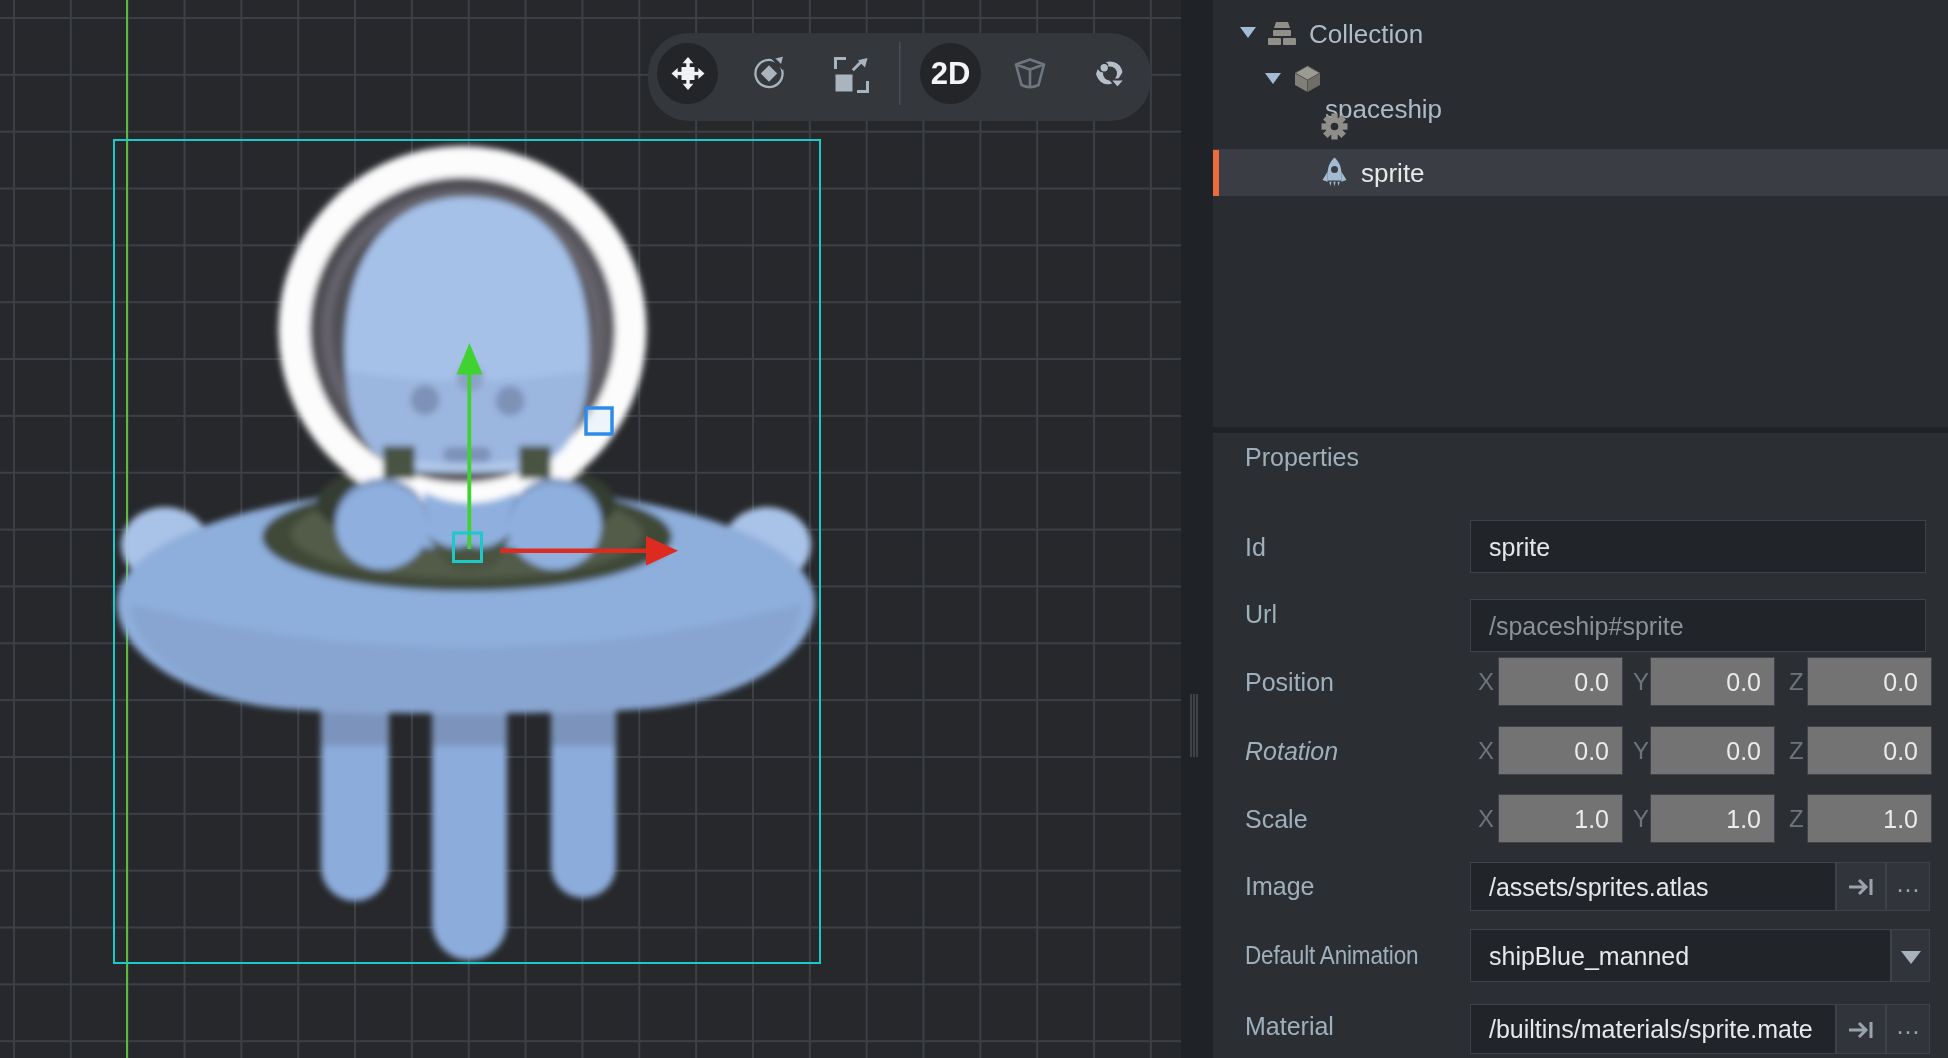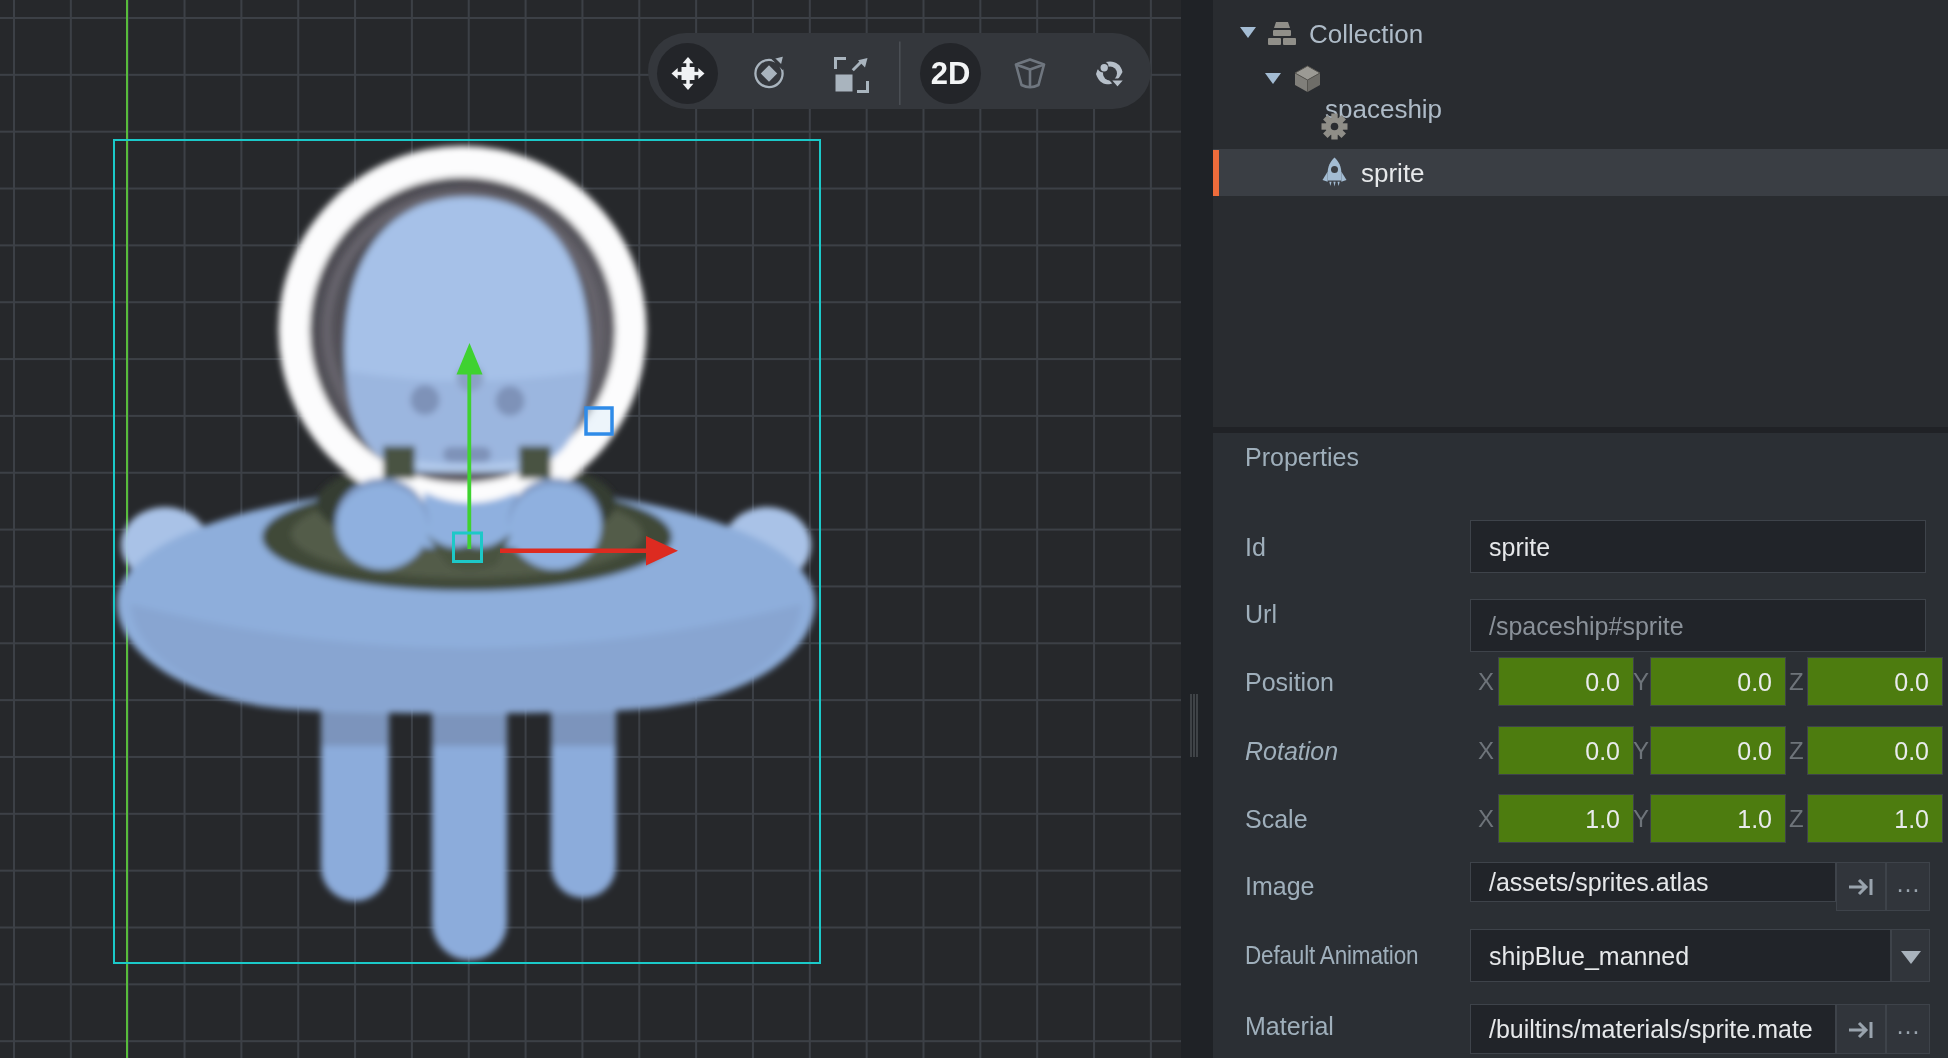--- a/index.html
+++ b/index.html
@@ -7,41 +7,41 @@
   .abs{position:absolute;}
   #scene{left:0;top:0;width:1181px;height:1058px;background-color:#26282B;
     background-image:
       linear-gradient(to right,#3C4046 0,#3C4046 1.5px,transparent 1.5px),
       linear-gradient(to bottom,#3C4046 0,#3C4046 1.5px,transparent 1.5px);
     background-size:56.85px 56.85px;background-position:13px 17px;overflow:hidden;}
   #axisY{left:125.8px;top:0;width:2.6px;height:1058px;background:#58BC3C;z-index:1;}
   #spriteSvg{left:0;top:0;z-index:2;}
   #selrect{left:113px;top:138.5px;width:703.5px;height:821px;border:2.5px solid #1BC9C9;z-index:3;}
   #gizmoSvg{left:0;top:0;z-index:4;}
-  #toolbar{left:648px;top:33px;width:503px;height:76px;border-radius:41px;background:#34373C;z-index:5;}
+  #toolbar{left:648px;top:33px;width:503px;height:88px;border-radius:41px;background:#34373C;z-index:5;}
   .tcircle{position:absolute;width:61px;height:61px;border-radius:50%;background:#232529;top:10px;}
   #divider{left:1181px;top:0;width:32px;height:1058px;background:#1F2226;}
   #handle{left:1190px;top:694px;width:1px;height:63px;
     border-left:2px solid #3F4347;border-right:2px solid #3F4347;}
   #handle:before{content:"";position:absolute;left:4px;top:0;width:2px;height:63px;background:#3F4347;}
   #panel{left:1213px;top:0;width:735px;height:1058px;background:#292C30;}
   #propsbg{left:1213px;top:433px;width:735px;height:625px;background:#2B2F34;}
   #psep{left:1213px;top:427px;width:735px;height:6px;background:#202226;}
   .trow{position:absolute;left:1213px;width:735px;height:46.4px;color:#AEBBC7;font-size:26px;}
   .trow .txt{position:absolute;top:52%;transform:translateY(-50%);}
   #selrow{background:#3A3E44;}
   #selbar{left:1213px;top:149.6px;width:6px;height:46.4px;background:#EE6C3B;z-index:2;}
   .tri{position:absolute;width:0;height:0;border-left:8.5px solid transparent;
     border-right:8.5px solid transparent;border-top:11px solid #A3BCD3;top:17px;}
   .plabel{position:absolute;left:1245px;color:#9FAFBB;font-size:25px;transform:translateY(-50%);}
   .tfield{position:absolute;background:#212429;border:1.5px solid #3E434A;box-sizing:border-box;
     color:#E6E8EA;font-size:25px;}
   .tfield .fv{position:absolute;left:18px;top:50%;transform:translateY(-50%);white-space:nowrap;}
-  .nfield{position:absolute;background:#4d7c0f;border:1.5px solid #3E434A;box-sizing:border-box;
-    color:#E9EBED;font-size:25px;width:136px;height:49px;}
+  .nfield{position:absolute;background:#737373;border:1.5px solid #3E434A;box-sizing:border-box;
+    color:#E9EBED;font-size:25px;width:125px;height:49px;}
   .nfield .fv{position:absolute;right:13px;top:50%;transform:translateY(-50%);}
   .axlbl{position:absolute;color:#6E747A;font-size:24px;transform:translateY(-50%);}
   .fbtn{position:absolute;background:#31353B;border:1.5px solid #3E434A;box-sizing:border-box;}
 </style>
 </head>
 <body>
 <div id="scene" class="abs">
   <div id="axisY" class="abs"></div>
   <svg id="spriteSvg" class="abs" width="1181" height="1058" viewBox="0 0 1181 1058">
     <defs>
@@ -248,21 +248,21 @@
   </div>
 <div class="axlbl" style="left:1633px;top:819px;">Y</div>
 <div class="nfield" style="left:1650px;top:794px;">
     <div class="fv">1.0</div>
   </div>
 <div class="axlbl" style="left:1789px;top:819px;">Z</div>
 <div class="nfield" style="left:1807px;top:794px;">
     <div class="fv">1.0</div>
   </div>
 <div class="plabel" style="top:886px;">Image</div>
-<div class="tfield" style="left:1470px;top:862px;width:366px;height:40px;padding-left:22px;">
+<div class="tfield" style="left:1470px;top:862px;width:366px;height:49px;padding-left:22px;">
     <div class="fv">/assets/sprites.atlas</div>
   </div>
 <div class="fbtn" style="left:1836px;top:862px;width:50px;height:49px;">
   <svg class="abs" style="left:11px;top:12px;" width="28" height="24" viewBox="0 0 28 24">
     <path d="M1,12 L17,12 M11,5 L18,12 L11,19 M23,4 L23,20" stroke="#99A3AD" stroke-width="3" fill="none"></path>
   </svg>
 </div>
 <div class="fbtn" style="left:1886px;top:862px;width:44px;height:49px;color:#99A3AD;font-size:25px;">
   <div style="position:absolute;left:50%;top:42%;transform:translate(-50%,-50%);">…</div>
 </div>

